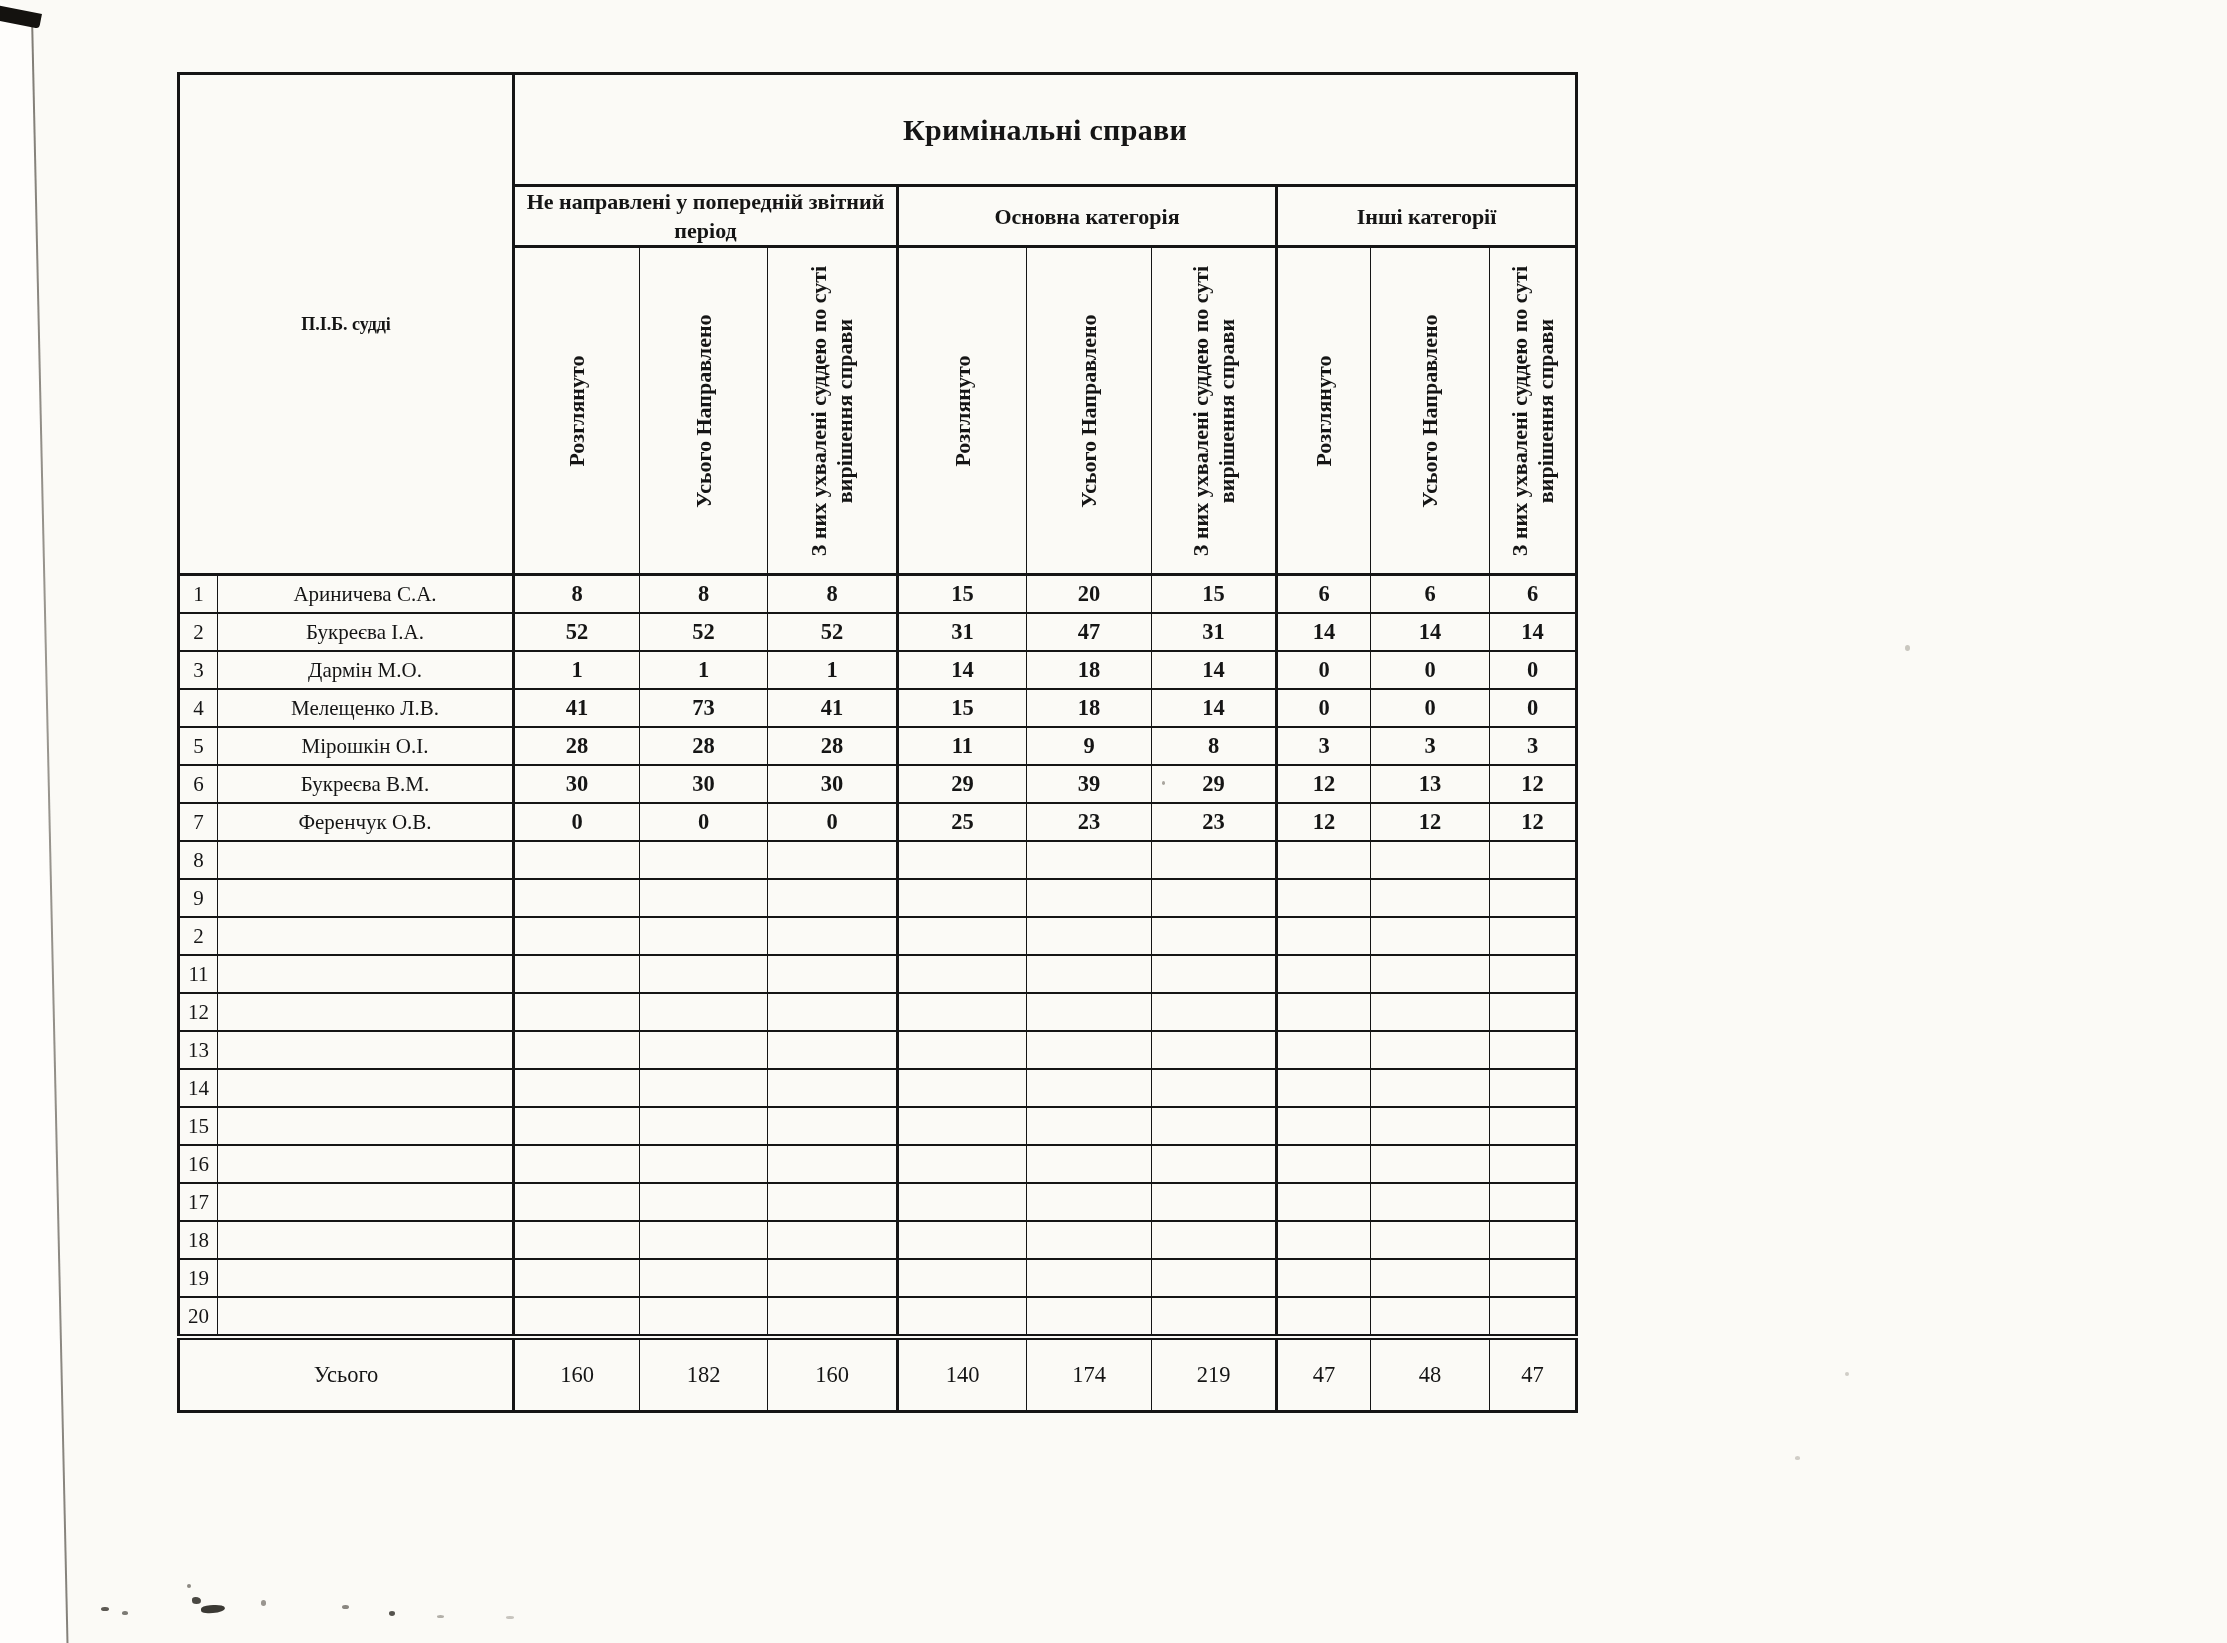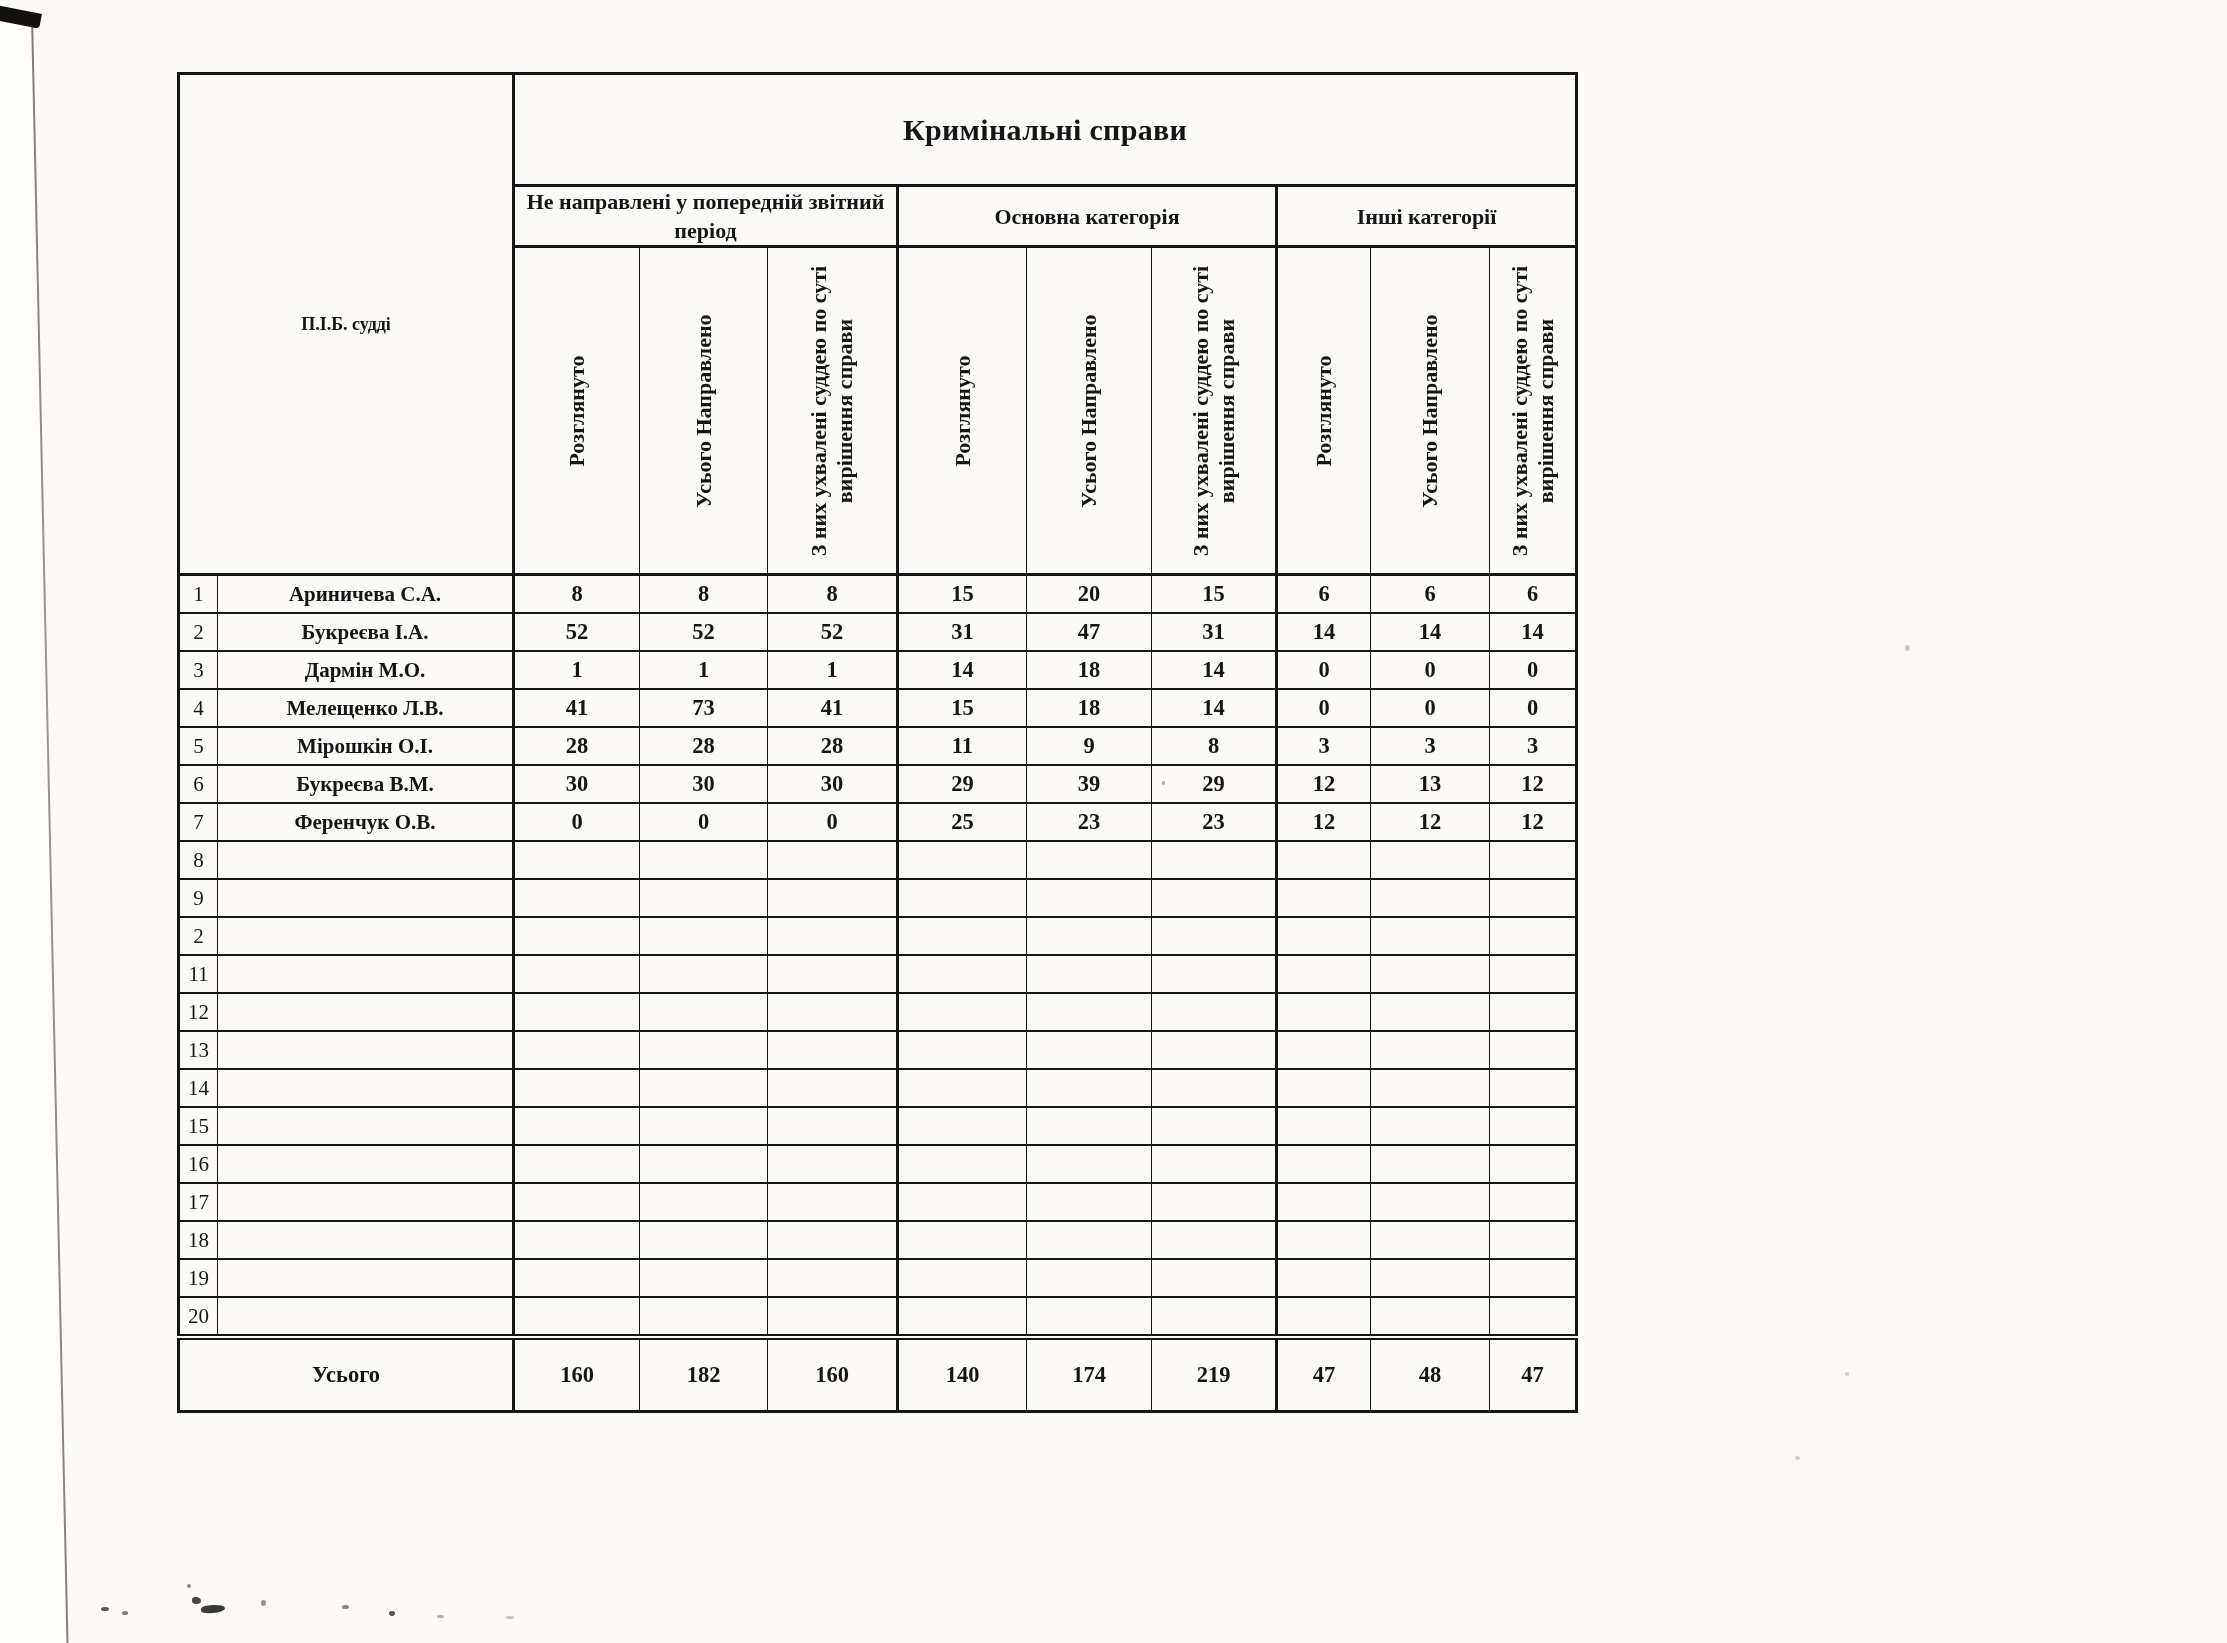--- a/index.html
+++ b/index.html
@@ -51,23 +51,23 @@
   tr.r3 th{height:325px;position:relative;border-bottom-width:3.1px;}
   .rot{
     position:absolute;left:50%;top:50%;
     width:316px;
     transform:translate(-50%,-50%) rotate(-90deg);
     font-size:22px;font-weight:bold;line-height:1.18;text-align:center;
   }
   .gsep{border-left-width:3.7px !important;}
   tbody td{height:36px;font-size:22.5px;border-top-width:2.5px;border-bottom-width:2.5px;}
   tbody td.num{font-weight:normal;font-size:21px;}
-  tbody td.name{font-weight:bold;font-size:21px;}
+  tbody td.name{font-weight:normal;font-size:21px;}
   tbody td.val{font-weight:bold;}
-  tfoot td{height:70px;font-size:22.5px;font-weight:bold;border-top:6.9px double #151515;}
+  tfoot td{height:70px;font-size:22.5px;font-weight:normal;border-top:6.9px double #151515;}
 </style>
 </head>
 <body>
 
 <div class="page-edge-strip"></div>
 <div class="edge-line"></div>
 <div class="corner-wedge"></div>
 <div class="speck" style="left:101px;top:1607px;width:7.5px;height:4.4px;background:rgba(40,36,30,.75);"></div>
 <div class="speck" style="left:122px;top:1611px;width:5.6px;height:3.7px;background:rgba(40,36,30,.6);"></div>
 <div class="speck" style="left:187px;top:1584px;width:4.4px;height:4.4px;background:rgba(50,44,36,.55);"></div>

